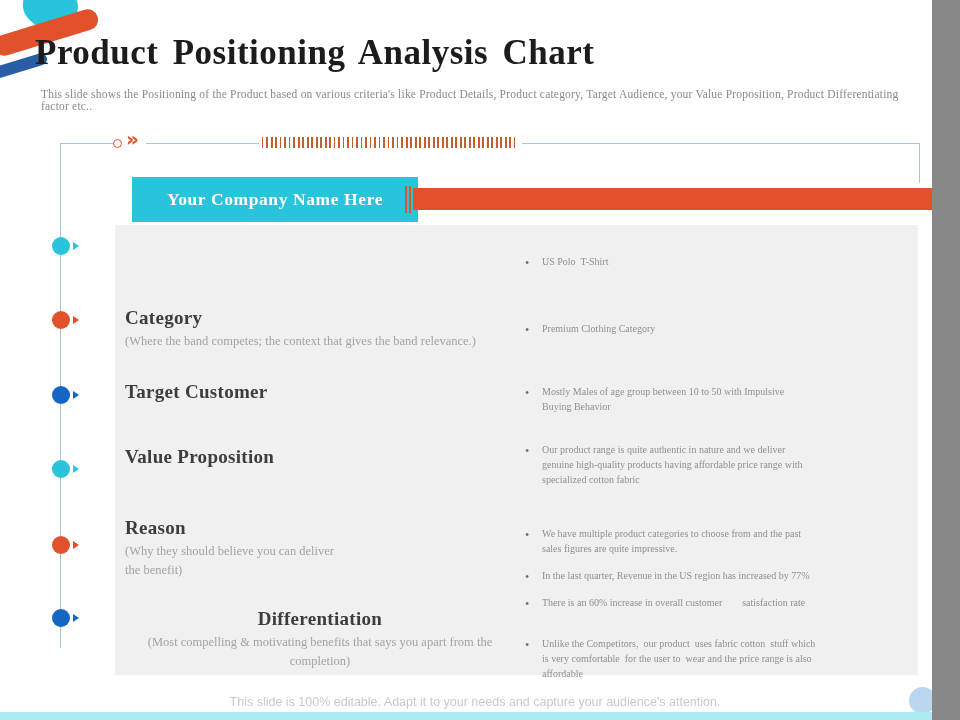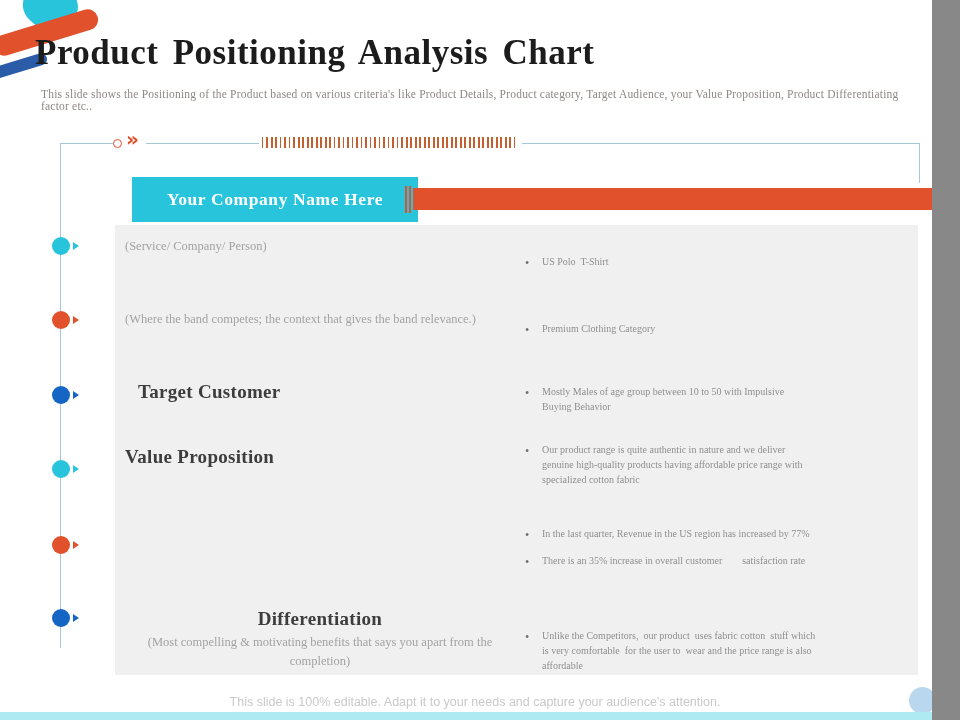--- a/index.html
+++ b/index.html
@@ -49,24 +49,24 @@
   .row-label{position:absolute;left:10px;width:390px;}
   .row-label h3{margin:0;font-size:19px;font-weight:bold;color:var(--heading);letter-spacing:.3px;}
   .row-label p{margin:3px 0 0 0;font-size:12.5px;color:var(--muted);line-height:1.5;white-space:pre-line;}
   .row-bullets{position:absolute;left:408px;width:390px;margin:0;padding:0;list-style:none;}
   .row-bullets li{position:relative;margin:12px 0 3px 0;padding-left:19px;font-size:10px;
                   color:var(--btext);line-height:1.5;white-space:pre-wrap;}
   .row-bullets li::before{content:"\2022";position:absolute;left:2px;top:0;color:#6e6e6e;font-size:12px;}
 
   .r0{top:228px;} .r0 .row-label{top:6px;}  .r0 .row-bullets{top:14px;}
   .r1{top:301px;} .r1 .row-label{top:6px;}  .r1 .row-bullets{top:8px;}
-  .r2{top:372px;} .r2 .row-label{top:9px;margin-left:13px;}  .r2 .row-bullets{top:0px;}
+  .r2{top:372px;} .r2 .row-label{top:9px;}  .r2 .row-bullets{top:0px;}
   .r3{top:430px;} .r3 .row-label{top:16px;} .r3 .row-bullets{top:0px;}
   .r4{top:512px;} .r4 .row-label{top:5px;}  .r4 .row-bullets{top:2px;}
-  .r5{top:604px;} .r5 .row-label{top:4px;text-align:center;}  .r5 .row-bullets{top:12px;}
+  .r5{top:604px;} .r5 .row-label{top:4px;text-align:center;}  .r5 .row-bullets{top:20px;}
 
   
   .dot-wrap{position:absolute;left:52px;width:30px;height:18px;}
   .dot{position:absolute;left:0;top:0;width:18px;height:18px;border-radius:50%;}
   .dot-arrow{position:absolute;left:21px;top:5px;width:0;height:0;
              border-top:4px solid transparent;border-bottom:4px solid transparent;border-left:6px solid #000;}
   .d0{top:237px;} .d1{top:311px;} .d2{top:386px;} .d3{top:460px;} .d4{top:536px;} .d5{top:609px;}
 
   
   .footer{position:absolute;left:18px;right:0;top:695px;margin:0;text-align:center;
@@ -127,30 +127,30 @@
     <span class="dot" style="background: rgb(224, 81, 44);"></span>
     <span class="dot-arrow" style="border-left-color: rgb(224, 81, 44);"></span>
   </div>
   <div class="dot-wrap d5">
     <span class="dot" style="background: rgb(21, 101, 196);"></span>
     <span class="dot-arrow" style="border-left-color: rgb(21, 101, 196);"></span>
   </div>
 
   <div class="row r0">
     <div class="row-label">
-      <p class="hide-empty">(Service/ Company/ Person)</p>
     </div>
     <ul class="row-bullets">
       <li class="hide-empty">US Polo  T-Shirt</li>
 
     </ul>
   </div>
 
   <div class="row r1">
     <div class="row-label">
+      <h3>Category</h3>
       <p class="hide-empty">(Where the band competes; the context that gives the band relevance.)</p>
     </div>
     <ul class="row-bullets">
       <li class="hide-empty">Premium Clothing Category</li>
 
     </ul>
   </div>
 
   <div class="row r2">
     <div class="row-label">
@@ -172,24 +172,29 @@
     <ul class="row-bullets">
       <li class="hide-empty">Our product range is quite authentic in nature and we deliver
 genuine high-quality products having affordable price range with
 specialized cotton fabric</li>
 
     </ul>
   </div>
 
   <div class="row r4">
     <div class="row-label">
-    </div>
-    <ul class="row-bullets">
+      <h3>Reason</h3>
+      <p class="hide-empty">(Why they should believe you can deliver
+the benefit)</p>
+    </div>
+    <ul class="row-bullets">
+      <li class="hide-empty">We have multiple product categories to choose from and the past
+sales figures are quite impressive.</li>
       <li class="hide-empty">In the last quarter, Revenue in the US region has increased by 77%</li>
-      <li class="hide-empty">There is an 35% increase in overall customer        satisfaction rate</li>
+      <li class="hide-empty">There is an 60% increase in overall customer        satisfaction rate</li>
     </ul>
   </div>
 
   <div class="row r5">
     <div class="row-label">
       <h3>Differentiation</h3>
       <p class="hide-empty">(Most compelling &amp; motivating benefits that says you apart from the
 completion)</p>
     </div>
     <ul class="row-bullets">

